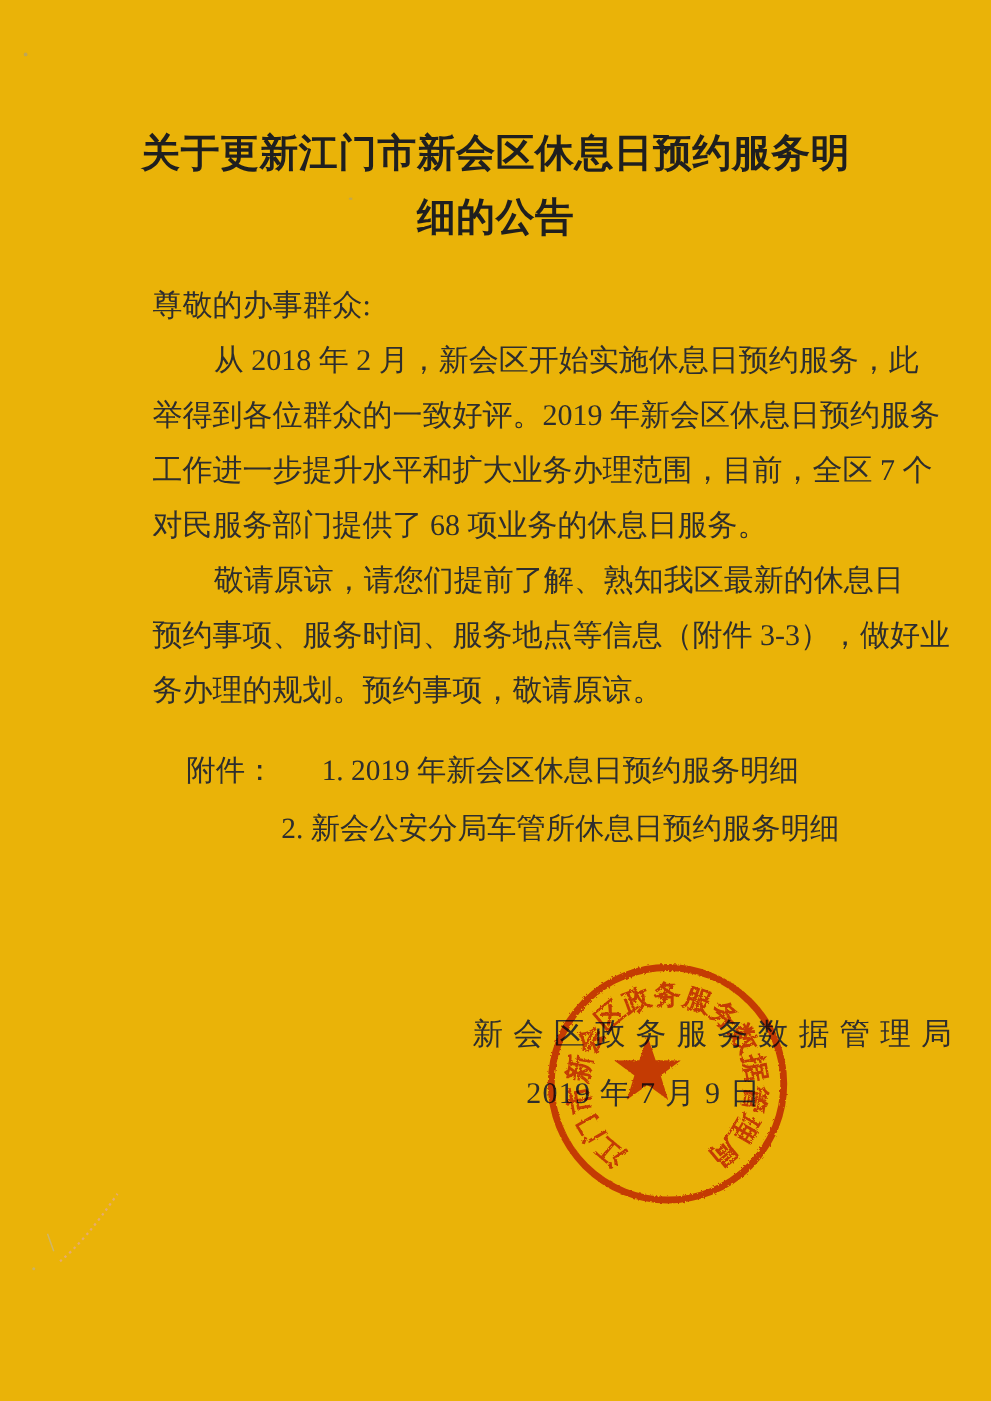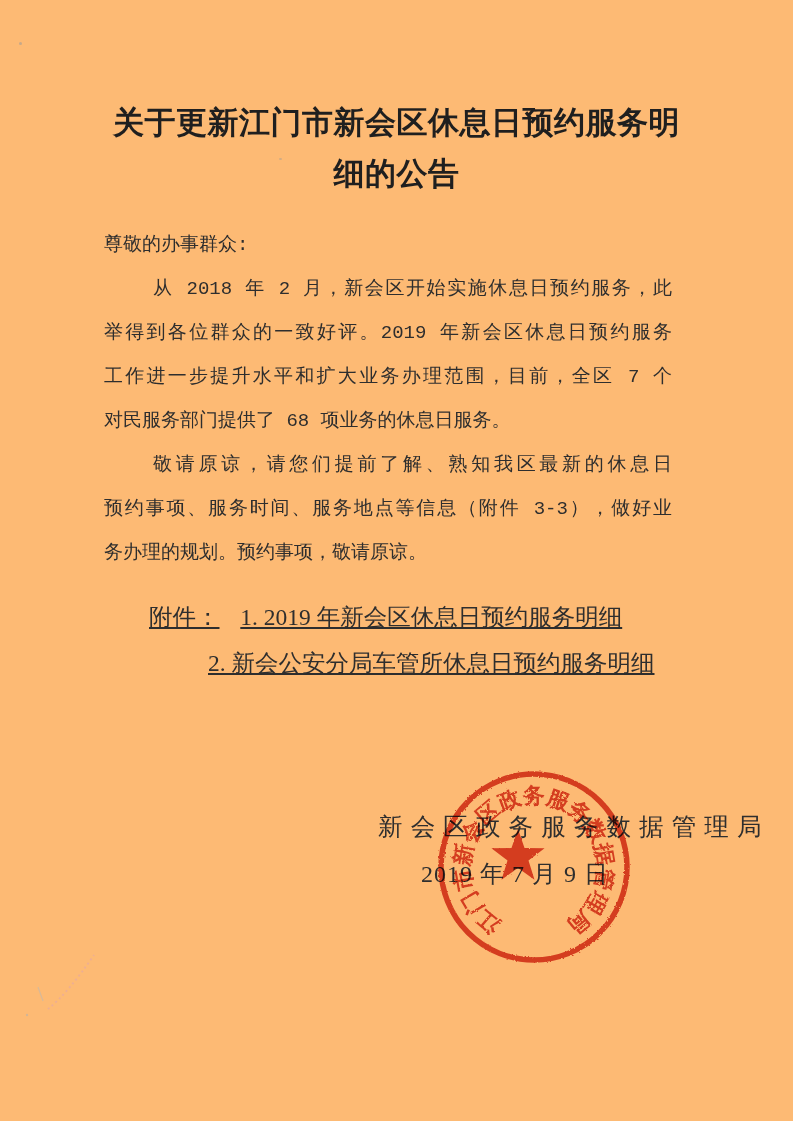--- a/index.html
+++ b/index.html
@@ -1,46 +1,46 @@
 <!DOCTYPE html>
 <html><head>
 <meta charset="utf-8">
 <style>
   * { margin:0; padding:0; box-sizing:border-box; }
   html,body { background:#ffffff; }
   .page {
     position:relative;
     width:793px; height:1121px;
-    background:#fdba74;
+    background:#eab308;
     overflow:hidden;
     font-family:"Liberation Serif", serif;
     color:#2b2b2b;
   }
   .doc-title {
     position:absolute; top:97px; left:0; right:0;
     text-align:center;
   }
   .doc-title .title-inner {
     display:inline-block; width:578px;
     font-size:31px; line-height:51px; font-weight:700;
     letter-spacing:0.5px; color:#1f1f1f;
     text-align:center;
   }
   .body-block {
-    position:absolute; left:104px; top:223px; width:568px;
-    font-size:19px; line-height:44px; color:#2e2e2e;font-family:Liberation Mono, monospace;
+    position:absolute; left:122px; top:223px; width:568px;
+    font-size:24px; line-height:44px; color:#2e2e2e;
   }
   .bline { display:block; text-align:justify; text-align-last:justify; white-space:nowrap; }
   .bline.last { text-align-last:left; white-space:normal; }
   .bline.indent { padding-left:49px; }
   .salutation { display:block; text-align:left; white-space:nowrap; }
   .attachments {
     position:absolute; left:149px; top:594px;
     font-size:23.5px; line-height:46px; color:#2e2e2e;
-    display:grid; grid-template-columns:59px auto; column-gap:0;text-decoration:underline;
+    display:grid; grid-template-columns:59px auto; column-gap:17px;
   }
   .attach-label { grid-column:1; white-space:nowrap; }
   .attach-list { grid-column:2; }
   .attach-item { display:block; white-space:nowrap;text-align:center; }
   .signature-org {
     position:absolute; left:378px; top:810px;
     font-size:24.5px; letter-spacing:1px; color:#2e2e2e; white-space:nowrap;
   }
   .signature-date {
     position:absolute; left:421px; top:858px;

